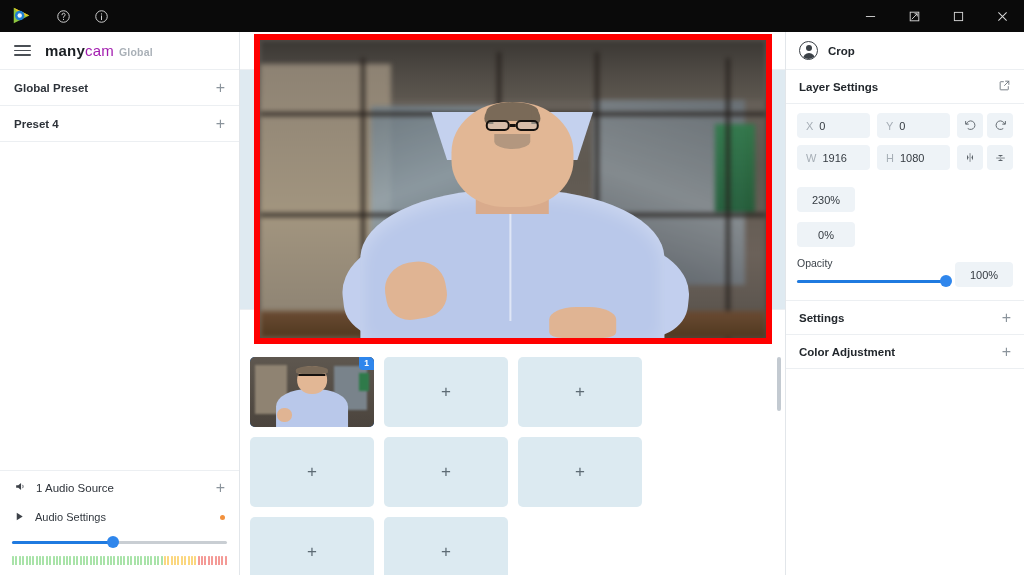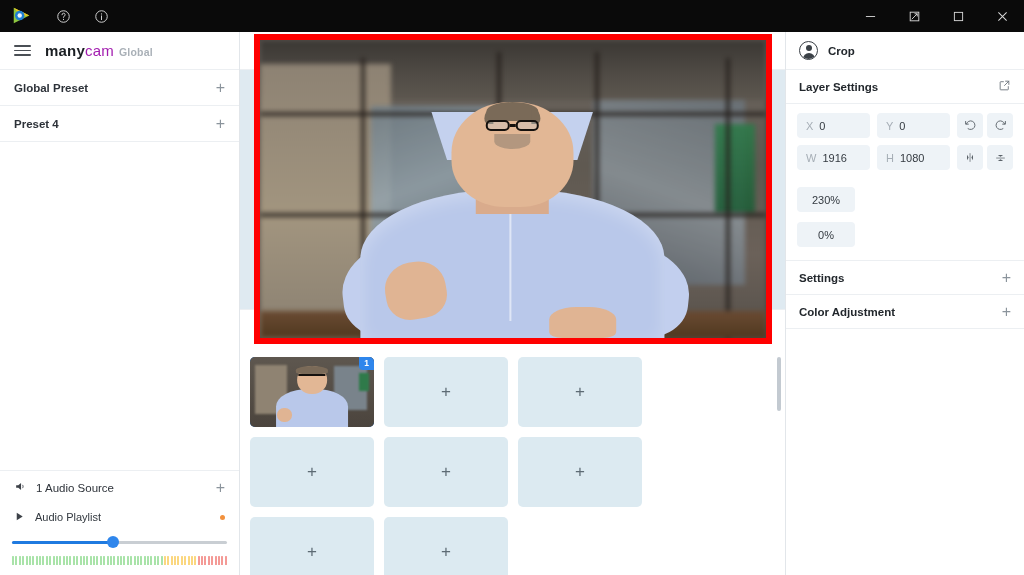--- a/index.html
+++ b/index.html
@@ -400,21 +400,21 @@
         <span>1 Audio Source</span>
         <span class="plus">+</span>
       </div>
 
       <div class="audio-item">
         <span>
           <svg width="11" height="11" viewBox="0 0 24 24" fill="#3d4148">
               <path d="M6 4l13 8-13 8z"></path>
             </svg>
         </span>
-        <span>Audio Playlist</span>
+        <span>Audio Settings</span>
         <span class="dot"></span>
       </div>
 
       <div class="vol-wrap">
         <div class="slider">
           <div class="track"></div>
           <div class="fill" id="volfill" style="width: 47%;"></div>
           <div class="thumb" id="volthumb" style="left: 47%;"></div>
         </div>
       </div>
@@ -730,20 +730,31 @@
       </div>
 
 
       <div id="sliderzone">
           <div class="sl-block">
             <div class="sl-val">230%</div>
           </div>
           <div class="sl-block">
             <div class="sl-val">0%</div>
           </div>
+          <div class="sl-block">
+            <div class="sl-left">
+              <div class="sl-label">Opacity</div>
+              <div class="slider">
+                <div class="track"></div>
+                <div class="fill" style="width:100%"></div>
+                <div class="thumb" style="left:100%"></div>
+              </div>
+            </div>
+            <div class="sl-val">100%</div>
+          </div>
         </div>
 
       <div class="sec-div"></div>
       <div class="sec-head" style="border-bottom:1px solid #eceff2;">
         <span>Settings</span>
         <span class="plus">+</span>
       </div>
       <div class="sec-head">
         <span>Color Adjustment</span>
         <span class="plus">+</span>

